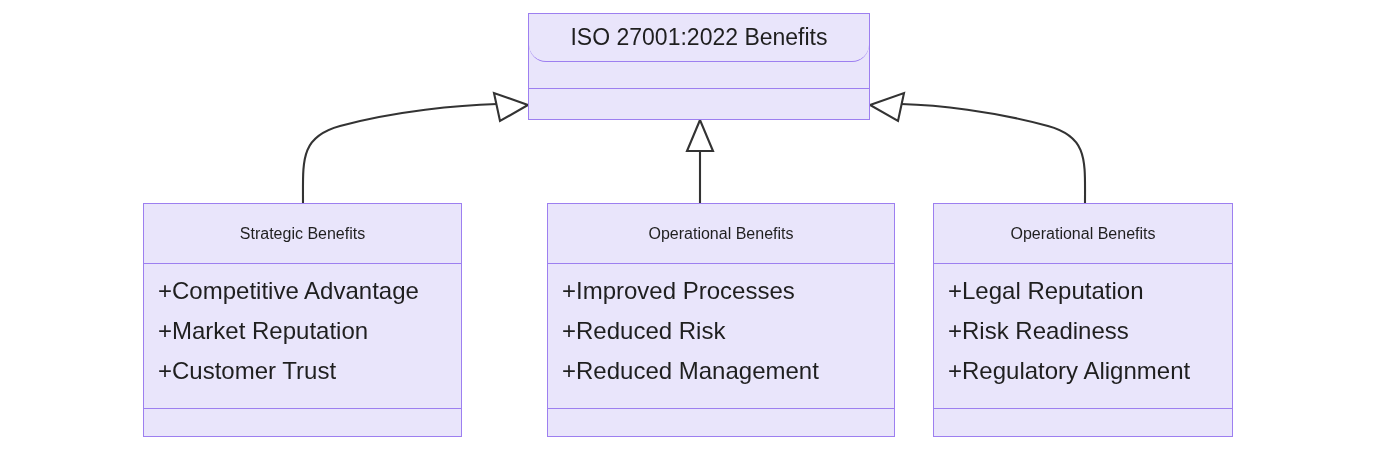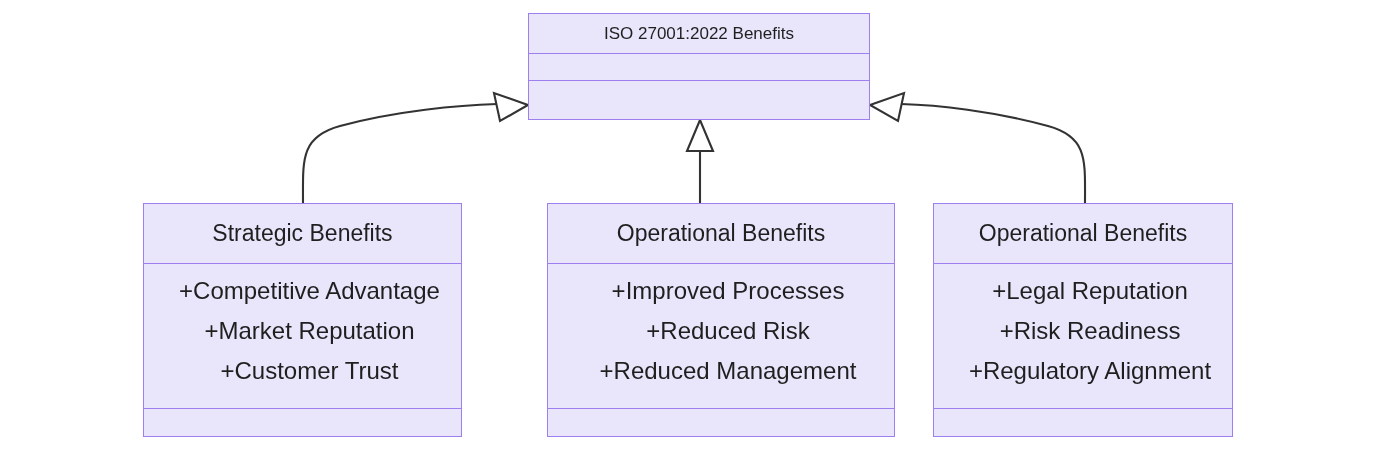--- a/index.html
+++ b/index.html
@@ -65,45 +65,45 @@
   }
 
   
   #node-root {
     left: 528px;
     top: 13px;
     width: 342px;
     height: 107px;
   }
   #node-root .class-name-row {
-    height: 40px;
-    font-size: 17px;
+    height: 48px;
+    font-size: 23px;
+    border-radius: 17px;
   }
   #node-root .class-attrs {
     height: 27px;
     flex: 0 0 27px;
     padding: 0;
   }
   #node-root .class-methods {
     height: 26px;
   }
 
   
   .child {
     top: 203px;
     height: 234px;
   }
   .child .class-name-row {
     height: 60px;
-    font-size: 23px;
+    font-size: 16px;
   }
   .child .class-attrs {
     padding-top: 6px;
     padding-bottom: 16px;
-    text-align: center;
   }
   .child .attr-line {
     font-size: 24px;
     padding: 8px 0;
   }
   .child .class-methods {
     height: 27px;
   }
 
   #node-strategic { left: 143px; width: 319px; }

